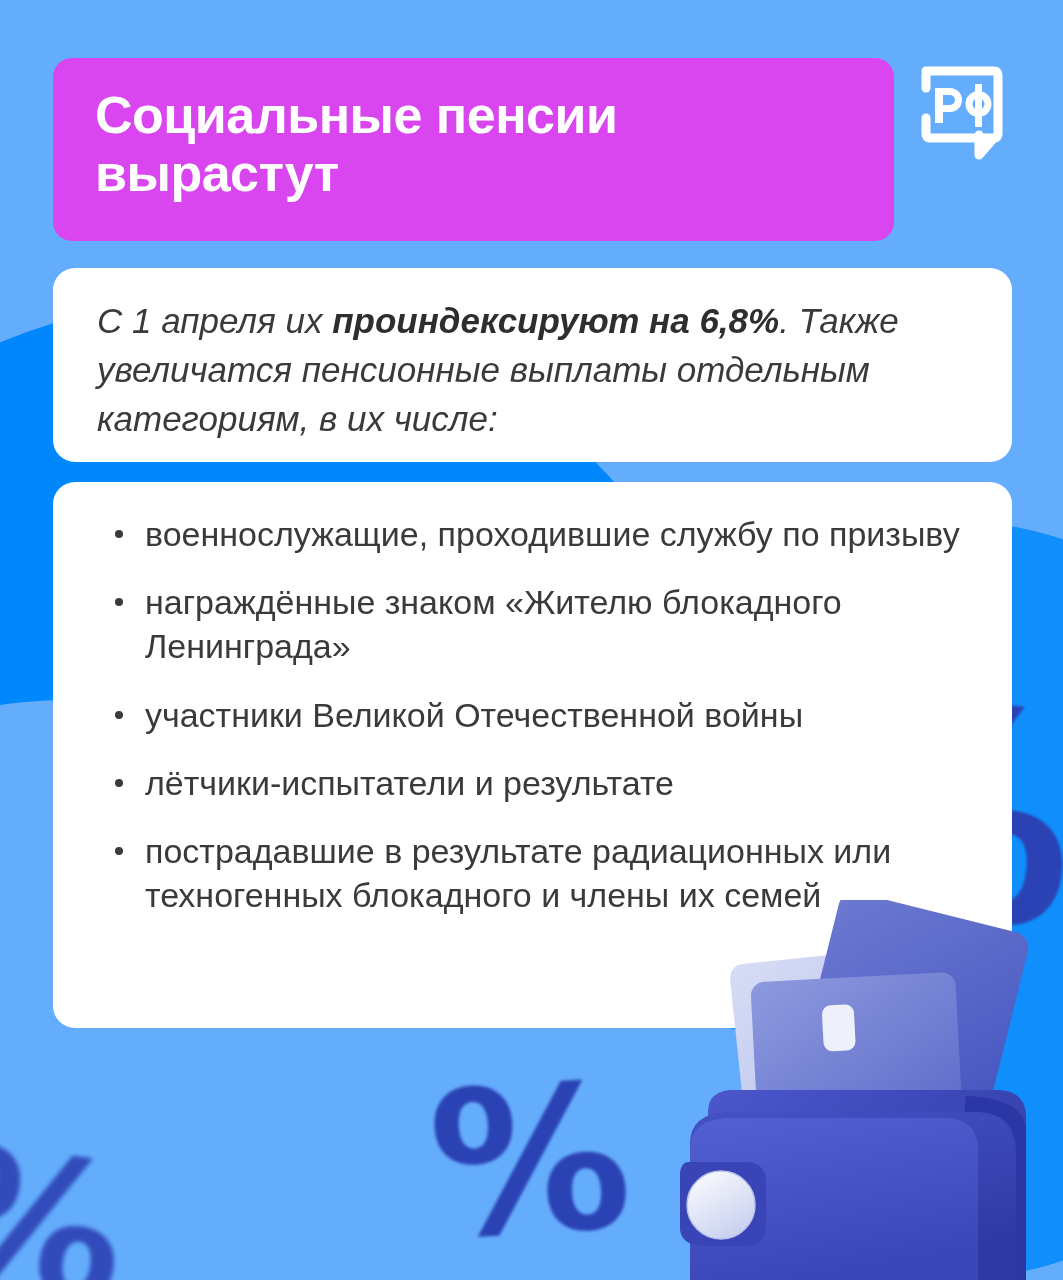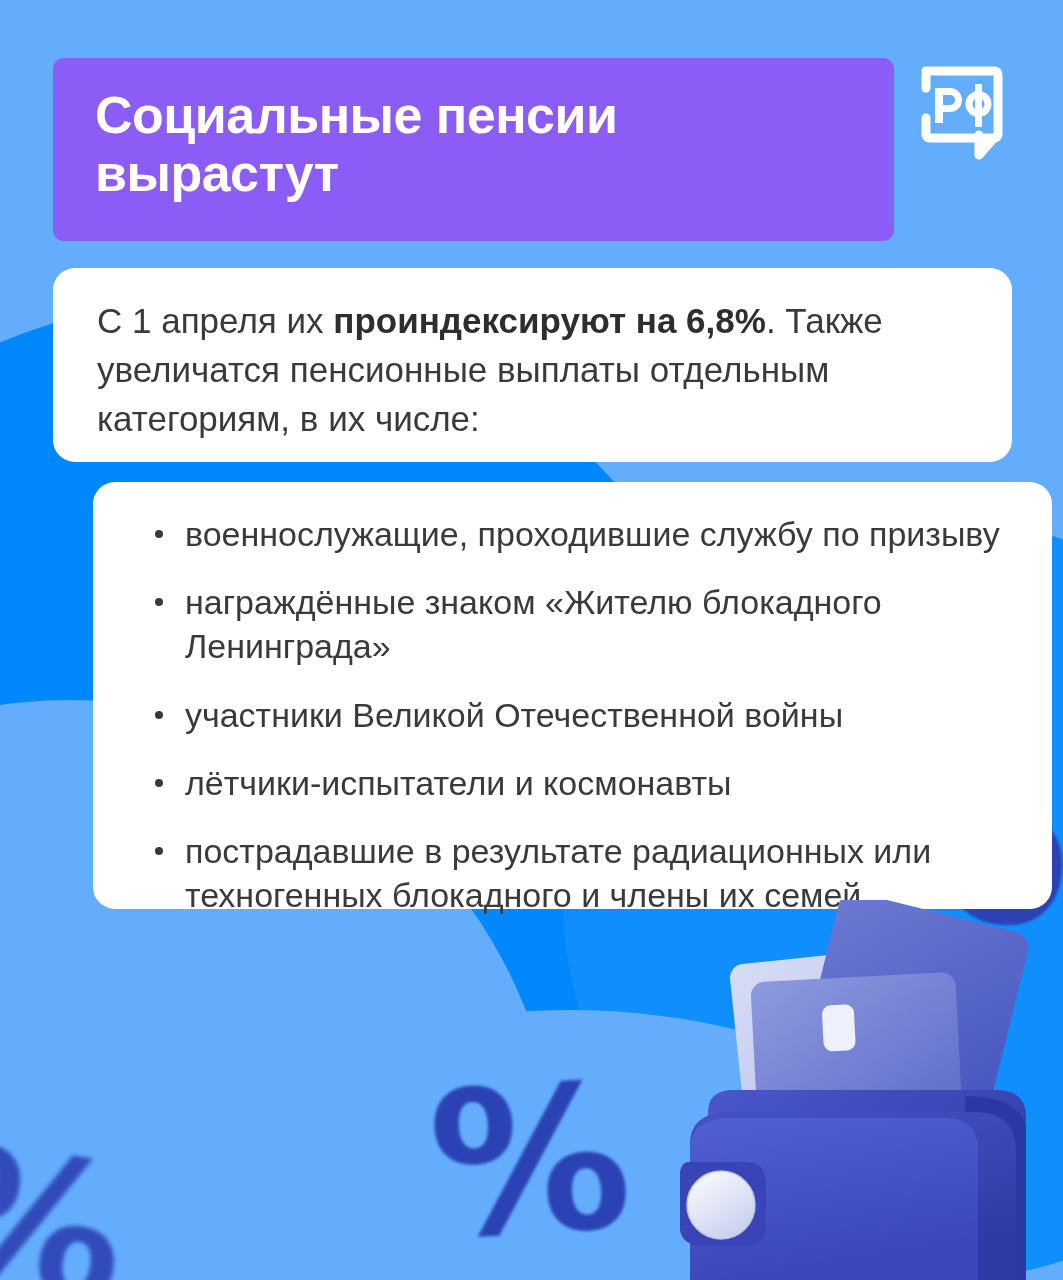--- a/index.html
+++ b/index.html
@@ -103,22 +103,22 @@
     opacity: .95;
   }
 
   
   .header-card {
     position: absolute;
     left: 53px;
     top: 58px;
     width: 841px;
     height: 183px;
-    background: #8b5cf6;
-    border-radius: 11px;
+    background: #d946ef;
+    border-radius: 19px;
     box-sizing: border-box;
     padding: 28px 40px 0 42px;
   }
   .header-title {
     margin: 0;
     color: #ffffff;
     font-size: 52px;
     line-height: 1.12;
     font-weight: 700;
     letter-spacing: -0.5px;
@@ -148,28 +148,28 @@
     top: 268px;
     height: 194px;
     padding: 28px 44px 0 44px;
   }
   .intro-text {
     margin: 0;
     color: #3a3a3c;
     font-size: 35px;
     line-height: 1.40;
     font-weight: 400;
+    font-style: italic;
   }
   .intro-text b { font-weight: 700; color: #2e2e30; }
 
   .card-list {
     top: 482px;
-    height: 427px;
+    height: 546px;
     padding: 30px 44px 0 44px;
-    margin-left: 40px;
   }
   ul.bullets {
     margin: 0;
     padding: 0;
     list-style: none;
   }
   ul.bullets li {
     position: relative;
     padding-left: 48px;
     color: #3a3a3c;
@@ -242,21 +242,21 @@
     <p class="intro-text">
       <span>С 1 апреля их </span><b>проиндексируют на 6,8%</b><span>. Также увеличатся пенсионные выплаты отдельным категориям, в их числе:</span>
     </p>
   </div>
 
   <div class="card card-list">
     <ul class="bullets">
       <li>военнослужащие, проходившие службу по призыву</li>
       <li>награждённые знаком «Жителю блокадного Ленинграда»</li>
       <li>участники Великой Отечественной войны</li>
-      <li>лётчики-испытатели и космонавты</li>
+      <li>лётчики-испытатели и результате</li>
       <li>пострадавшие в результате радиационных или техногенных блокадного и члены их семей</li>
     </ul>
   </div>
 
   <div class="wallet">
     <svg viewBox="0 0 415 380" xmlns="http://www.w3.org/2000/svg">
       <defs>
         <linearGradient id="cardA" x1="0" y1="0" x2="1" y2="1">
           <stop offset="0%" stop-color="#d8ddf5"></stop>
           <stop offset="100%" stop-color="#b3bcea"></stop>

